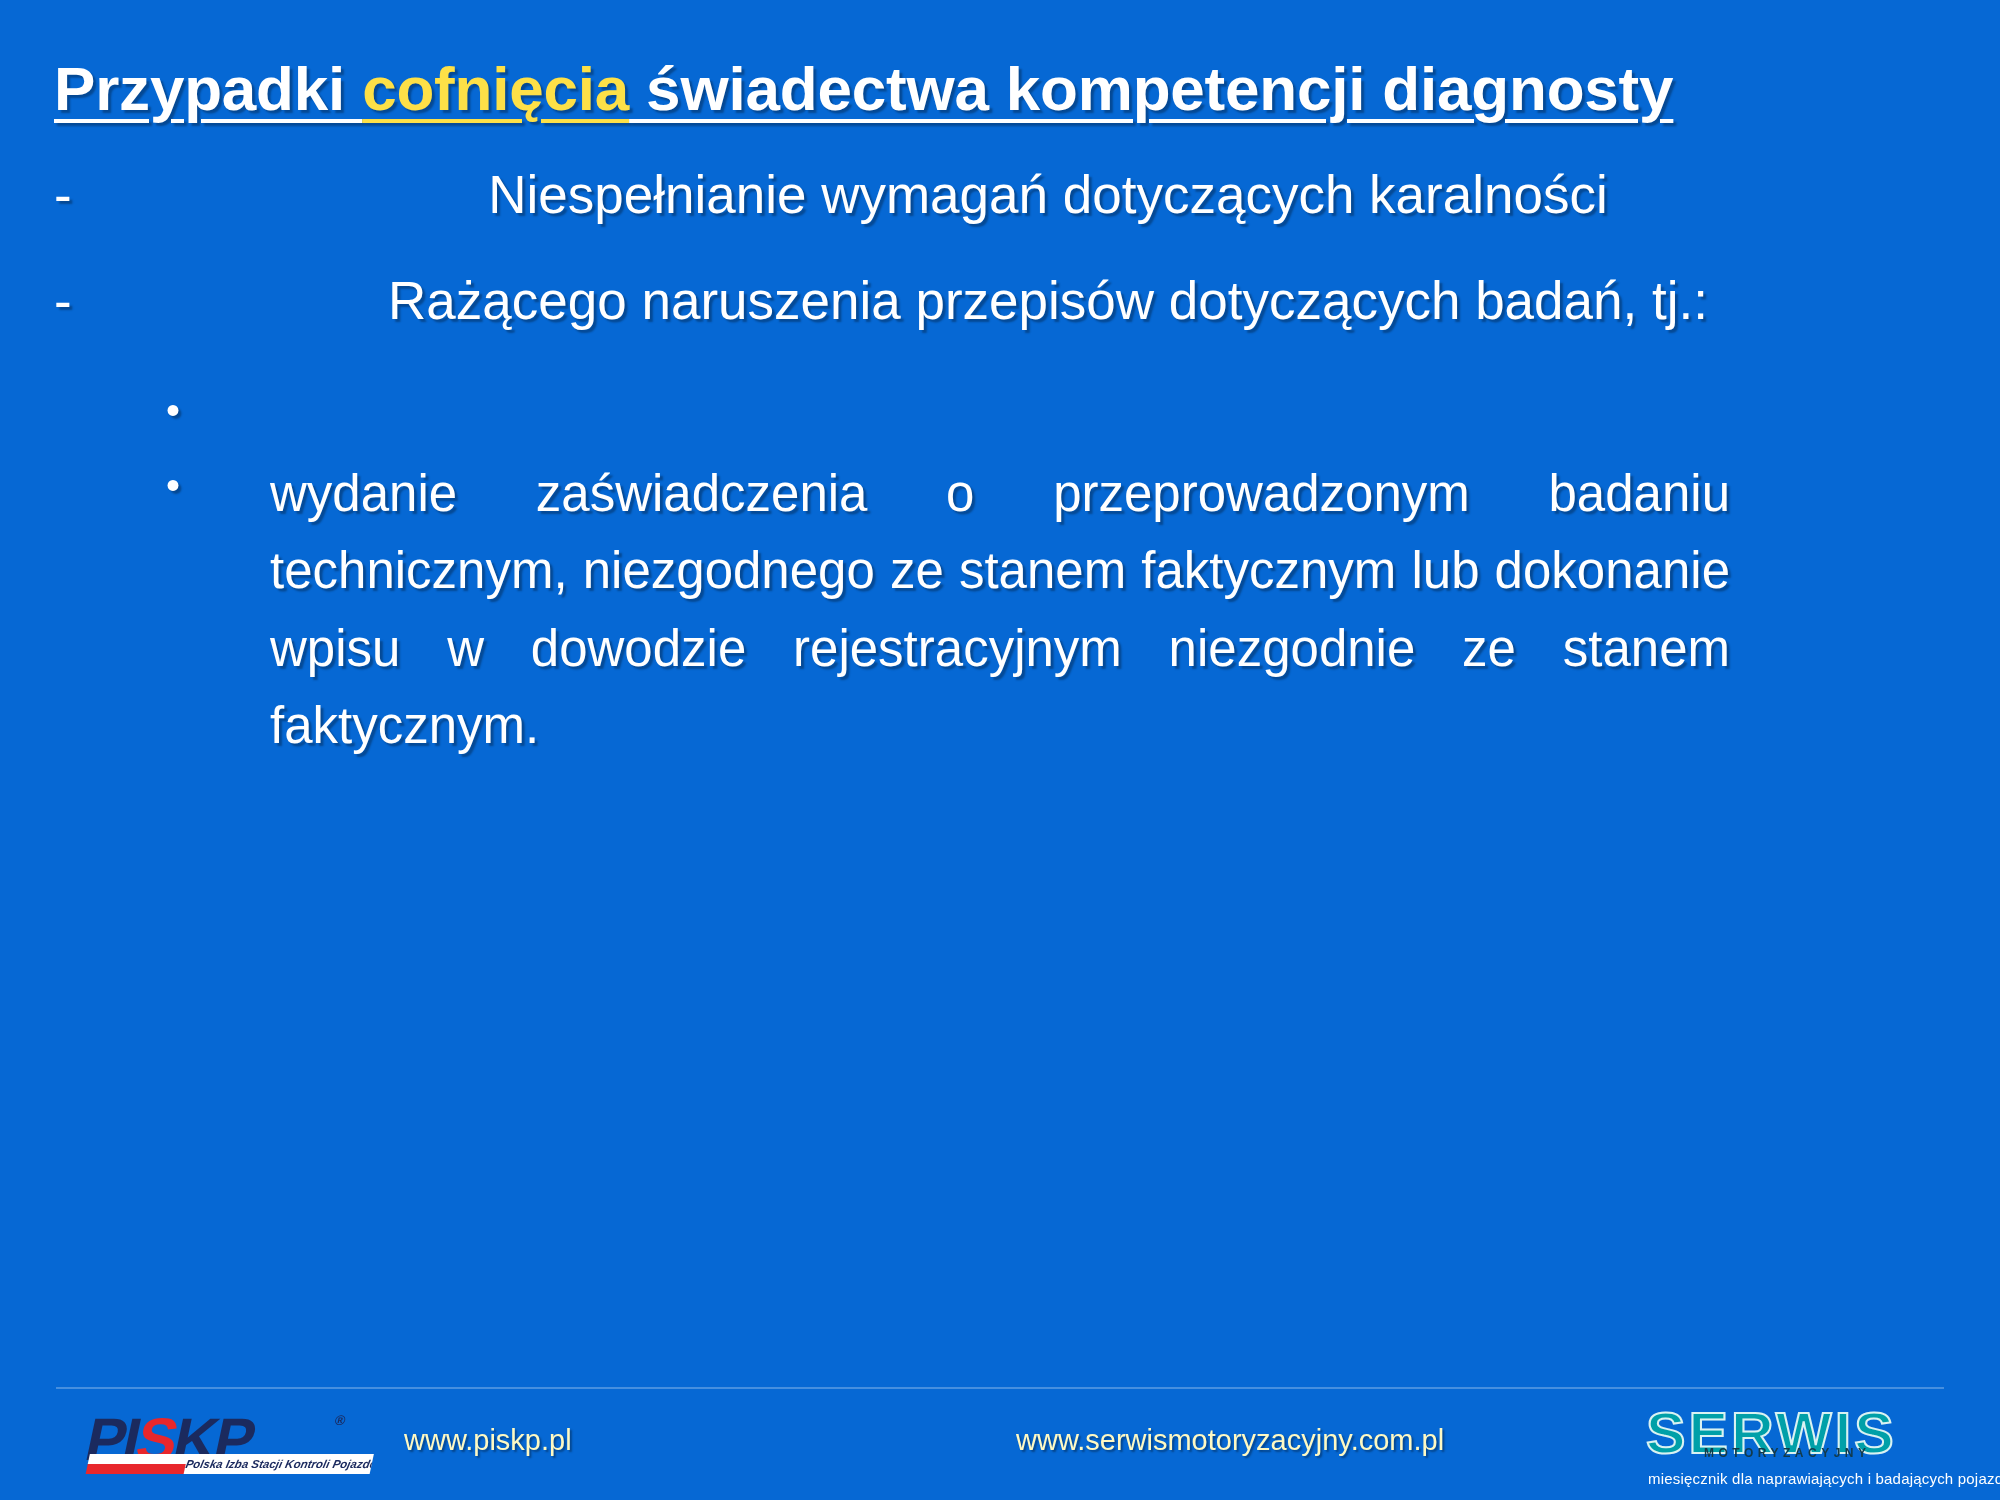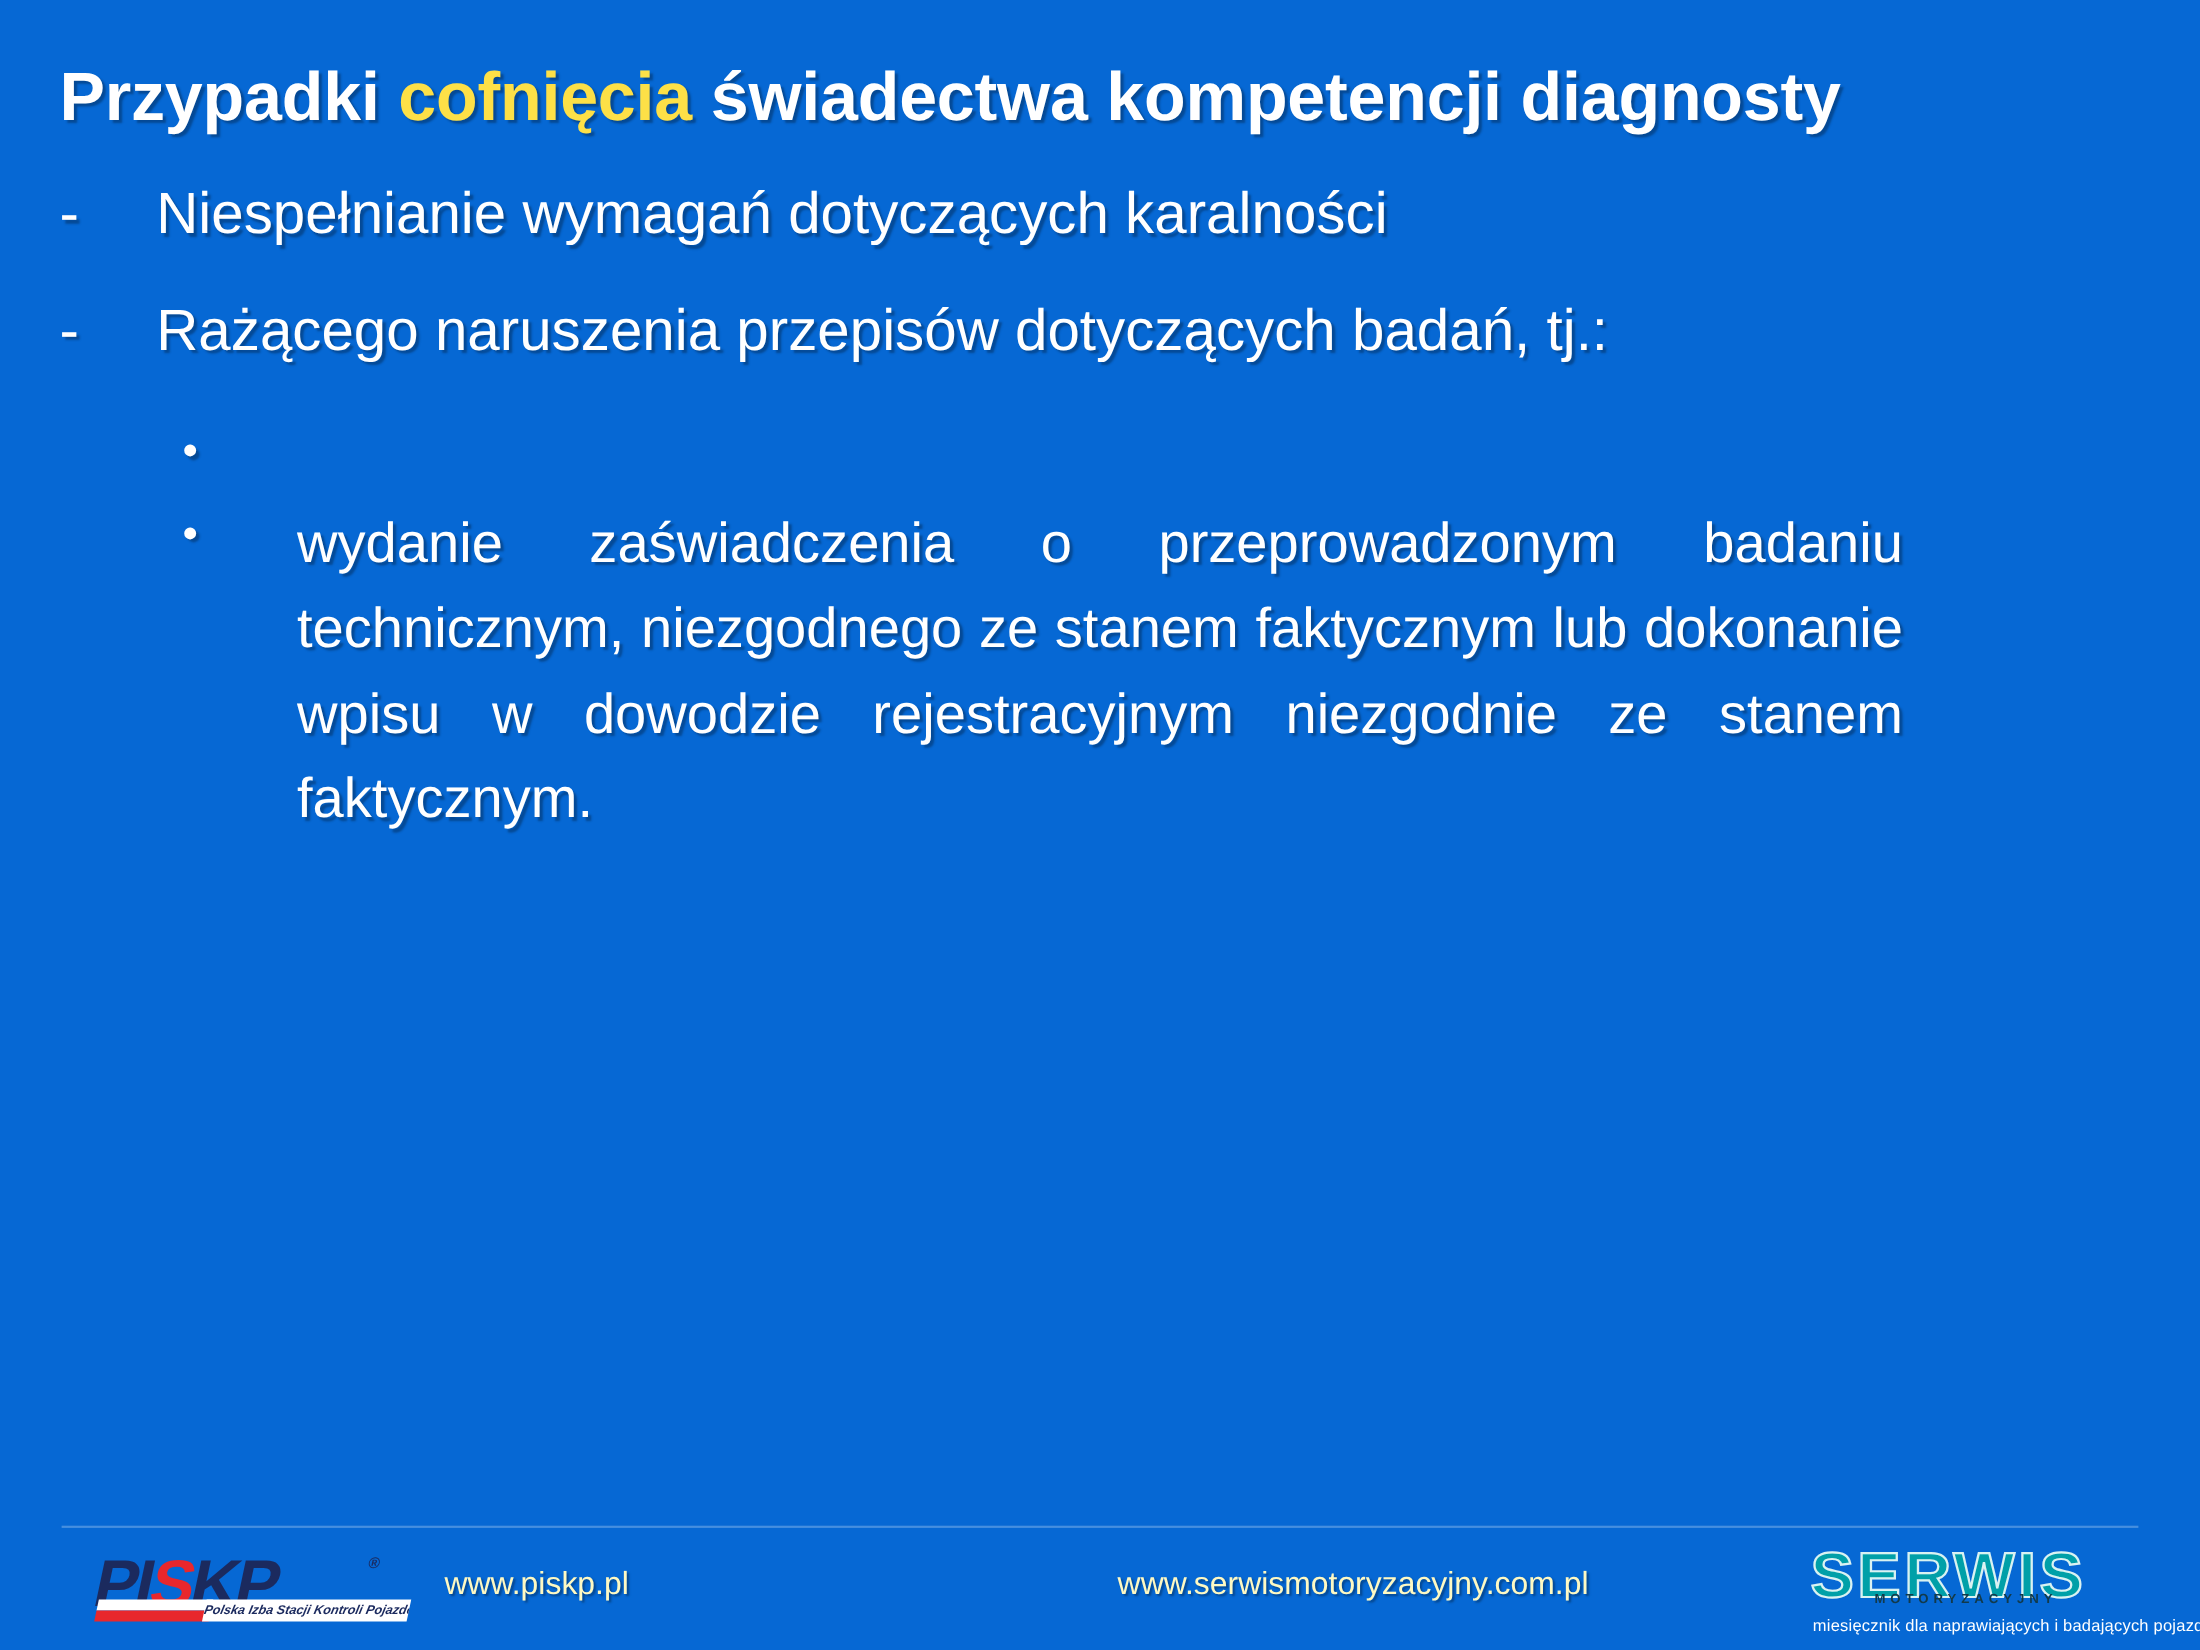--- a/index.html
+++ b/index.html
@@ -31,20 +31,21 @@
   .slide-title {
     font-size: 62px;
     font-weight: bold;
     color: #ffffff;
     letter-spacing: -0.2px;
     line-height: 1.05;
     text-shadow: 3px 3px 2px rgba(0,0,0,0.30);
     white-space: nowrap;
   }
   .slide-title .u {
+    text-decoration: underline;
     text-decoration-thickness: 4px;
     text-underline-offset: 9px;
   }
   .hl {
     color: #fde047;
   }
 
   
   #body-block {
     position: absolute;
@@ -62,20 +63,21 @@
     margin-bottom: 52px;
     text-shadow: 3px 3px 2px rgba(0,0,0,0.30);
   }
   .lvl1 .dash {
     width: 88px;
     flex: 0 0 88px;
     font-size: 53px;
   }
   .lvl1 .txt {
     flex: 1 1 auto;
+    text-align: center;
   }
 
   .lvl2 {
     display: flex;
     align-items: flex-start;
     color: #ffffff;
     font-size: 51px;
     line-height: 1.52;
     margin-bottom: 14px;
     text-shadow: 3px 3px 2px rgba(0,0,0,0.30);

